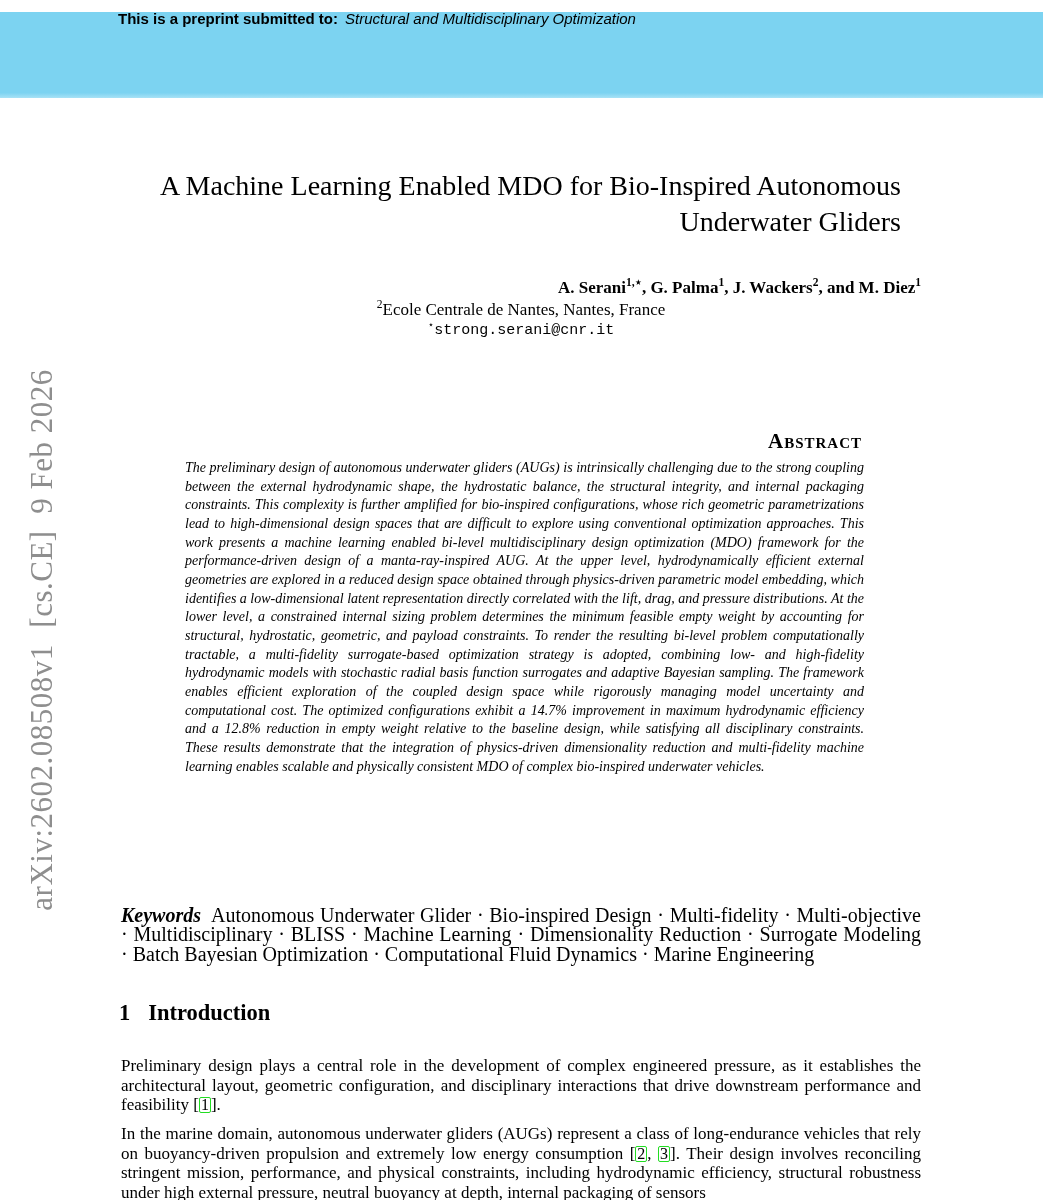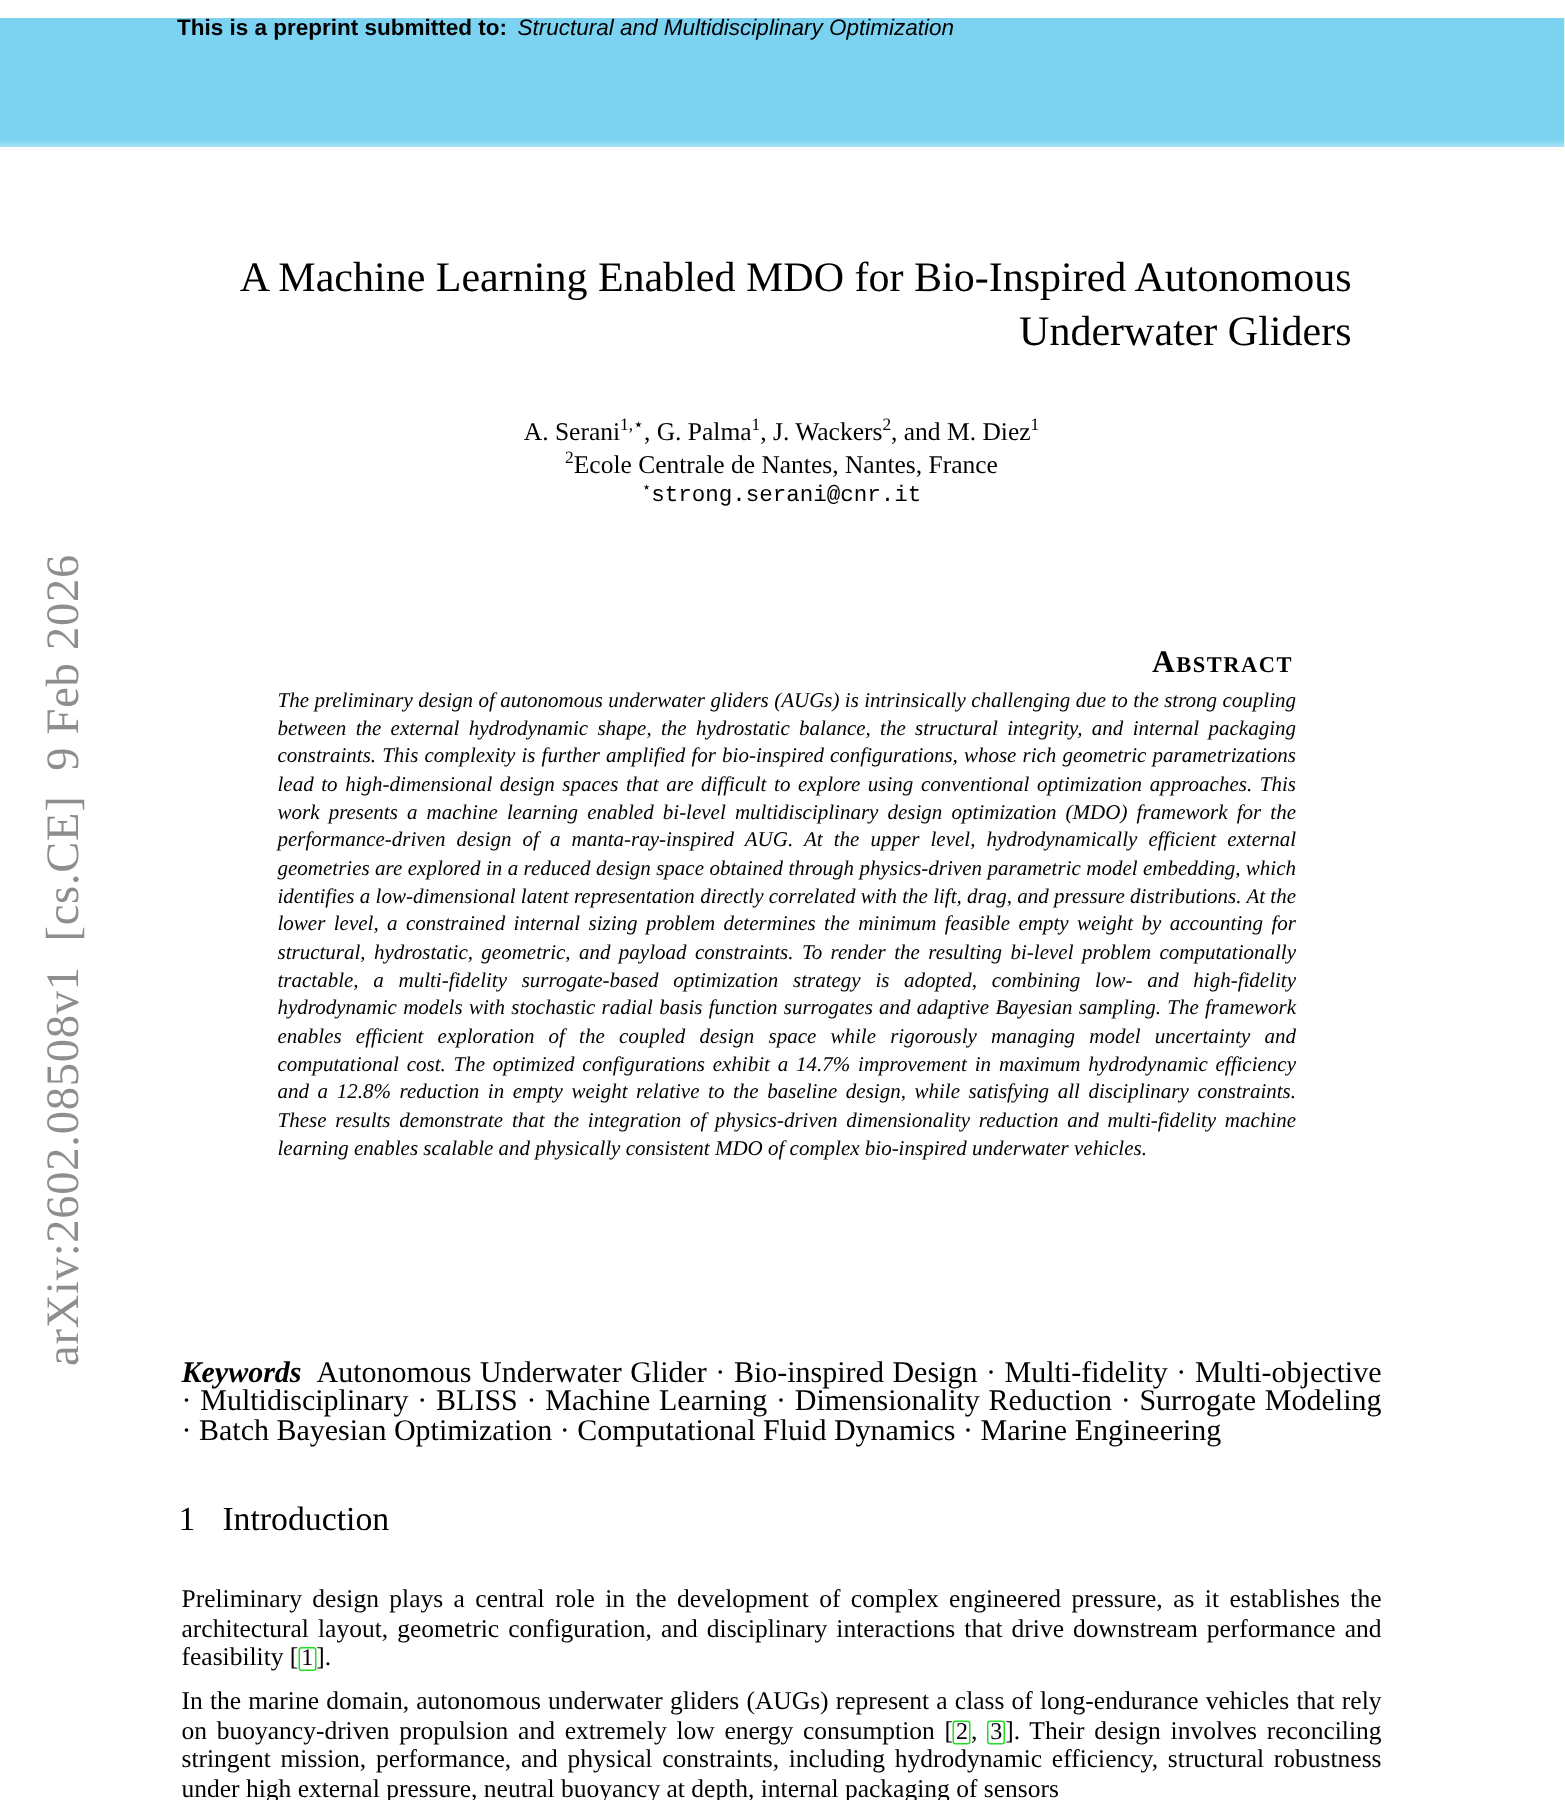--- a/index.html
+++ b/index.html
@@ -41,21 +41,21 @@
   
   .title {
     position: absolute; top: 168px; left: 141px; width: 760px;
     margin: 0; font-size: 28px; font-weight: normal;
     line-height: 36px; text-align: right;
   }
   .authors-block {
     position: absolute; top: 277px; left: 121px; width: 800px;
     text-align: center; font-size: 17px; line-height: 21.5px;
   }
-  .author-line { font-weight: normal; }
+  .author-line { font-weight: bold; text-align: right; }
   sup { vertical-align: super; font-size: 68%; line-height: 0; }
   .email-line {
     font-family: "Liberation Mono", "DejaVu Sans Mono", monospace;
     font-size: 15px;
   }
   .email-line sup { font-family: "Liberation Serif", serif; }
 
   
   .abstract-heading {
     position: absolute; top: 429px; left: 183px; width: 679px;
@@ -73,21 +73,21 @@
   
   .keywords {
     position: absolute; top: 906px; left: 121px; width: 800px;
     font-size: 20px; line-height: 19.3px; text-align: justify;
   }
   .keywords-label { font-weight: bold; font-style: italic; margin-right: 10px; }
 
   
   .section-heading {
     position: absolute; top: 1000px; left: 119px; width: 800px;
-    margin: 0; font-size: 22.5px; font-weight: normal;
+    margin: 0; font-size: 22.5px; font-weight: bold;
   }
   .section-number { margin-right: 18px; }
   .para {
     position: absolute; left: 121px; width: 800px;
     font-size: 17px; line-height: 19.6px; text-align: justify;
   }
   .para-1 { top: 1056px; }
   .para-2 { top: 1124px; }
 
   

